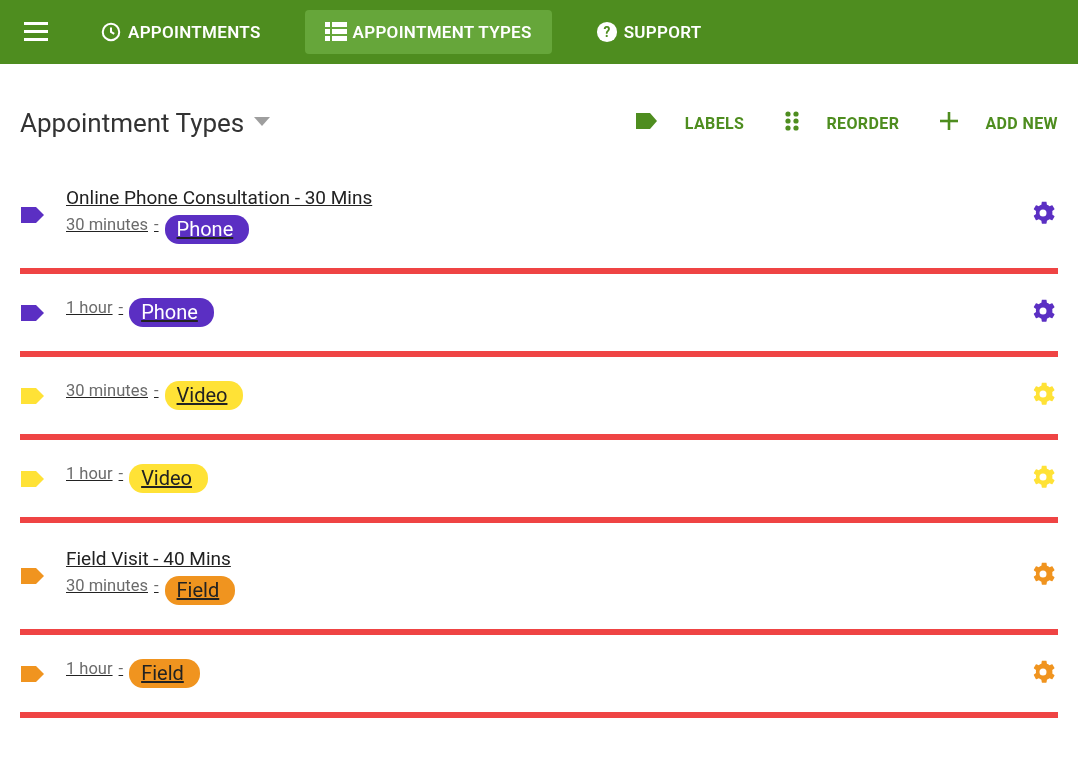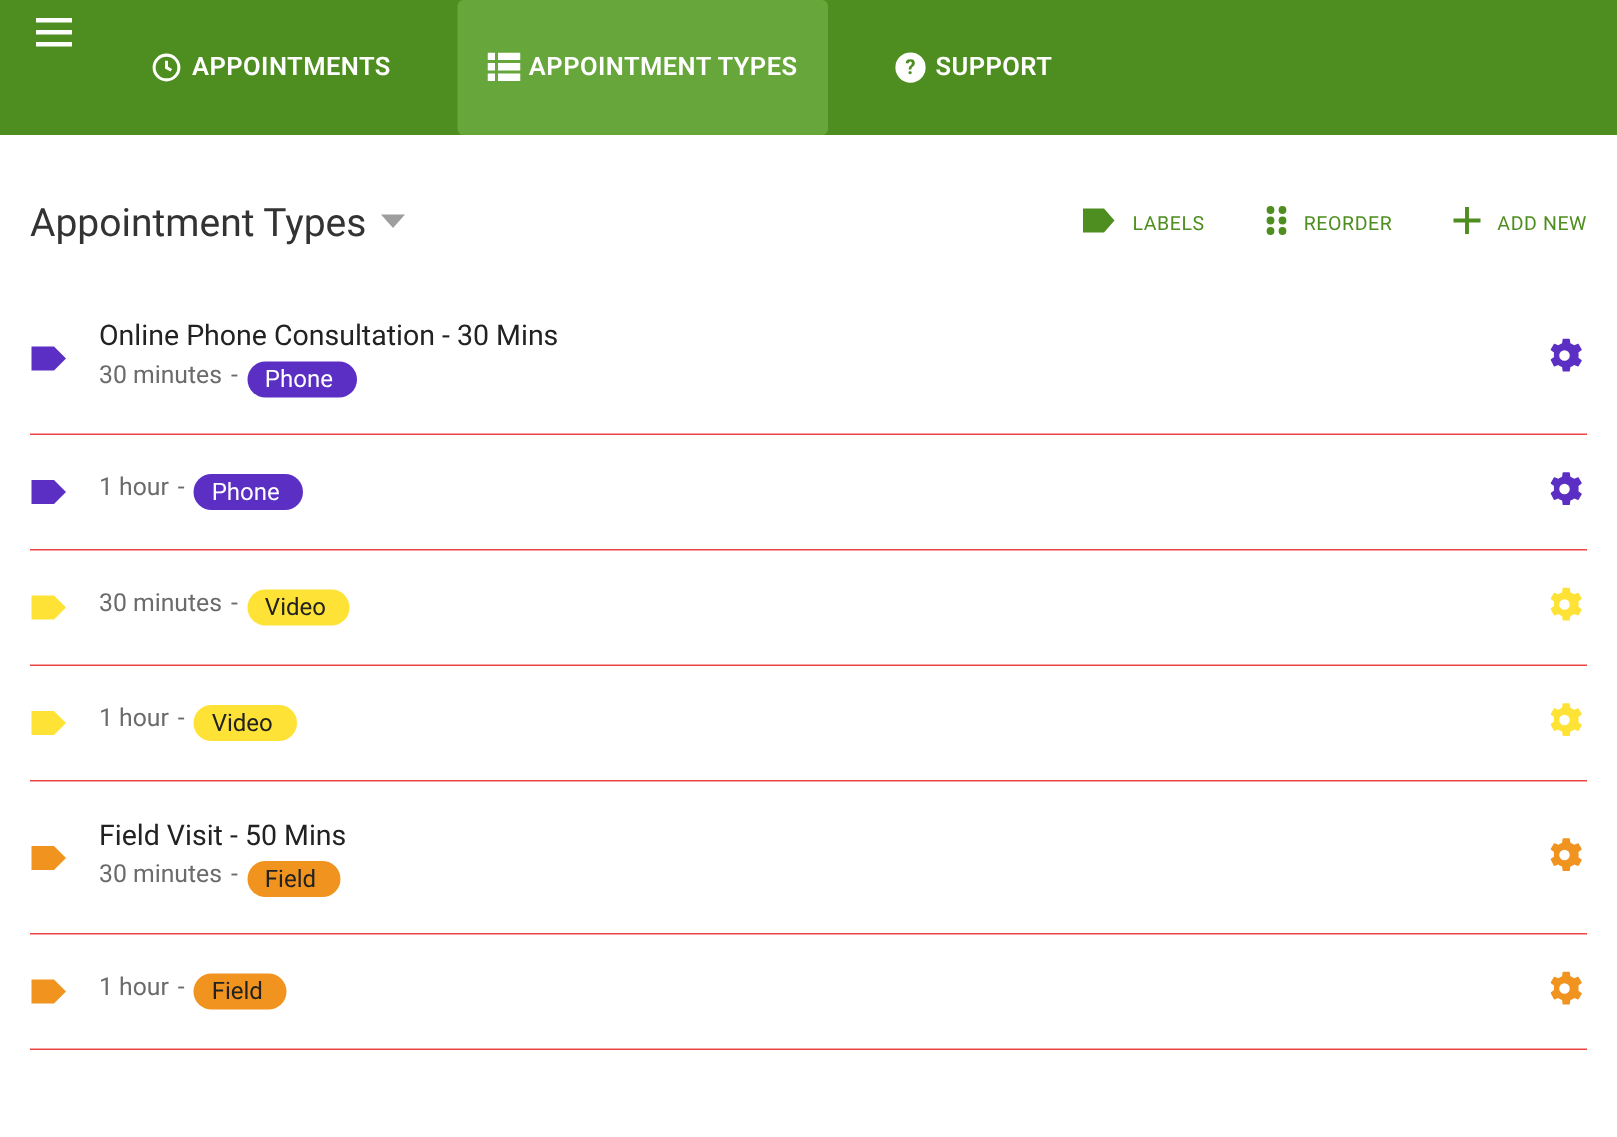--- a/index.html
+++ b/index.html
@@ -6,22 +6,23 @@
   body {
     font-family: -apple-system, BlinkMacSystemFont, "Segoe UI", Roboto, Arial, sans-serif;
     background: #fff;
     color: #222;
     width: 1078px;
   }
 
   
   .navbar {
     background: #4e8d1f;
-    height: 90px;
+    height: 64px;
     display: flex;
+    align-items: center;
     padding: 0 14px;
     gap: 8px;
   }
   .hamburger {
     width: 44px; height: 44px;
     display: flex; align-items: center; justify-content: center;
     cursor: pointer;
     margin-right: 14px;
   }
   .nav-item {
@@ -53,50 +54,51 @@
     font-size: 26px;
     font-weight: 400;
     color: #333;
   }
   .page-actions {
     display: flex;
     align-items: center;
     gap: 40px;
   }
   .action-btn {
-    display: flex; align-items: center; gap: 10px;
+    display: flex; align-items: center; gap: 26px;
     color: #4e8d1f;
-    font-weight: 400;
-    font-size: 13px;
+    font-weight: 700;
+    font-size: 16px;
     letter-spacing: 0.4px;
     cursor: pointer;
   }
 
   
   .list { padding: 0 20px 40px 20px; }
   .row {
     display: flex;
     align-items: center;
     padding: 24px 0;
-    border-bottom: 1px solid #ef4444;
+    border-bottom: 6px solid #ef4444;
     gap: 20px;
     cursor: pointer;
+    text-decoration: underline;
   }
   .row:first-child { border-top: none; }
   .row-tag { width: 26px; display:flex; align-items:center; justify-content:center; flex-shrink:0; }
 
   .row-main { flex: 1; min-width: 0; }
   .row-title { font-size: 19px; color: #222; margin-bottom: 6px; }
   .row-sub { font-size: 16.5px; color: #6b6b6b; display:flex; align-items:flex-start; gap:6px; }
   .dash { color:#6b6b6b; }
   .badge {
     display:inline-block;
     padding: 2px 16px 3px 12px;
     border-radius: 14px;
-    font-size: 16px;
+    font-size: 20px;
   }
 
   .row-gear { width: 30px; display:flex; align-items:center; justify-content:center; cursor:pointer; flex-shrink:0;}
 
 </style>
 </head>
 <body>
 
 <div class="navbar">
   <div class="hamburger">
@@ -264,21 +266,21 @@
           </svg></span>
     </div>
   </div>
     <div class="row">
     <div class="row-tag">
         <svg width="26" height="20" viewBox="0 0 26 20">
           <path d="M1 2 h15 l8 8 -8 8 H1 Z" fill="#f0941f"></path>
         </svg>
       </div>
     <div class="row-main">
-      <div class="row-title">Field Visit - 50 Mins</div>
+      <div class="row-title">Field Visit - 40 Mins</div>
       <div class="row-sub">
         <span>30 minutes</span>
         <span class="dash">-</span>
         <span class="badge" style="background:#f0941f;color:#222222;">Field</span>
       </div>
     </div>
     <div class="row-gear">
       <span><svg width="24" height="24" viewBox="0 0 24 24" fill="#f0941f">
             <path d="M12 8.5a3.5 3.5 0 1 0 0 7 3.5 3.5 0 0 0 0-7zm9.4 3.5c0 .5-.04 1-.12 1.47l2.05 1.6c.18.15.23.41.11.62l-1.94 3.36c-.12.21-.37.3-.59.22l-2.42-.97c-.77.6-1.63 1.1-2.56 1.44l-.37 2.58c-.03.23-.23.4-.46.4h-3.88c-.23 0-.43-.17-.46-.4l-.37-2.58c-.93-.34-1.79-.84-2.56-1.44l-2.42.97c-.22.08-.47-.01-.59-.22L2.87 15.2c-.12-.21-.07-.47.11-.62l2.05-1.6C4.95 12.5 4.9 12 4.9 11.5s.04-1 .12-1.47L2.98 8.43c-.18-.15-.23-.41-.11-.62l1.94-3.36c.12-.21.37-.3.59-.22l2.42.97c.77-.6 1.63-1.1 2.56-1.44l.37-2.58c.03-.23.23-.4.46-.4h3.88c.23 0 .43.17.46.4l.37 2.58c.93.34 1.79.84 2.56 1.44l2.42-.97c.22-.08.47.01.59.22l1.94 3.36c.12.21.07.47-.11.62l-2.05 1.6c.08.47.12.97.12 1.47z"></path>
           </svg></span>

